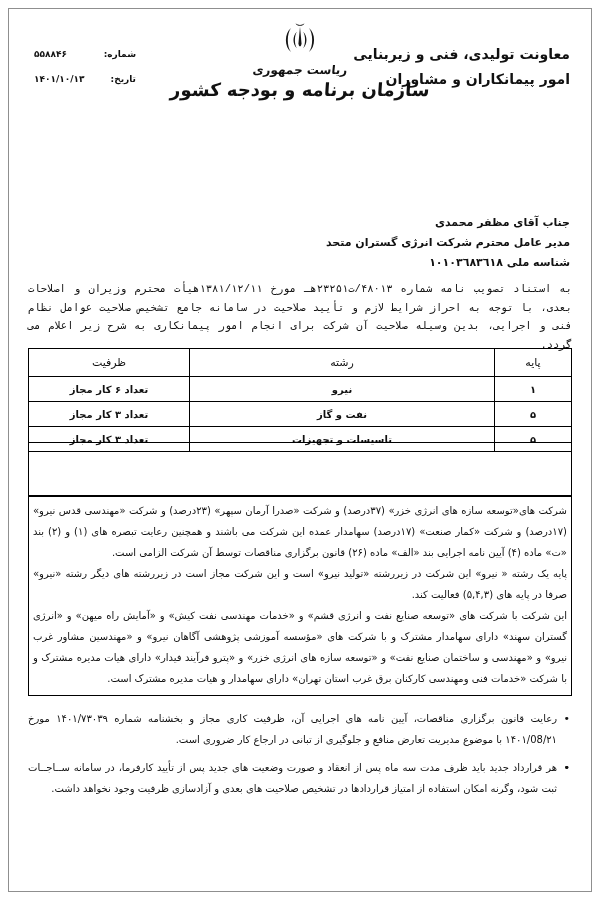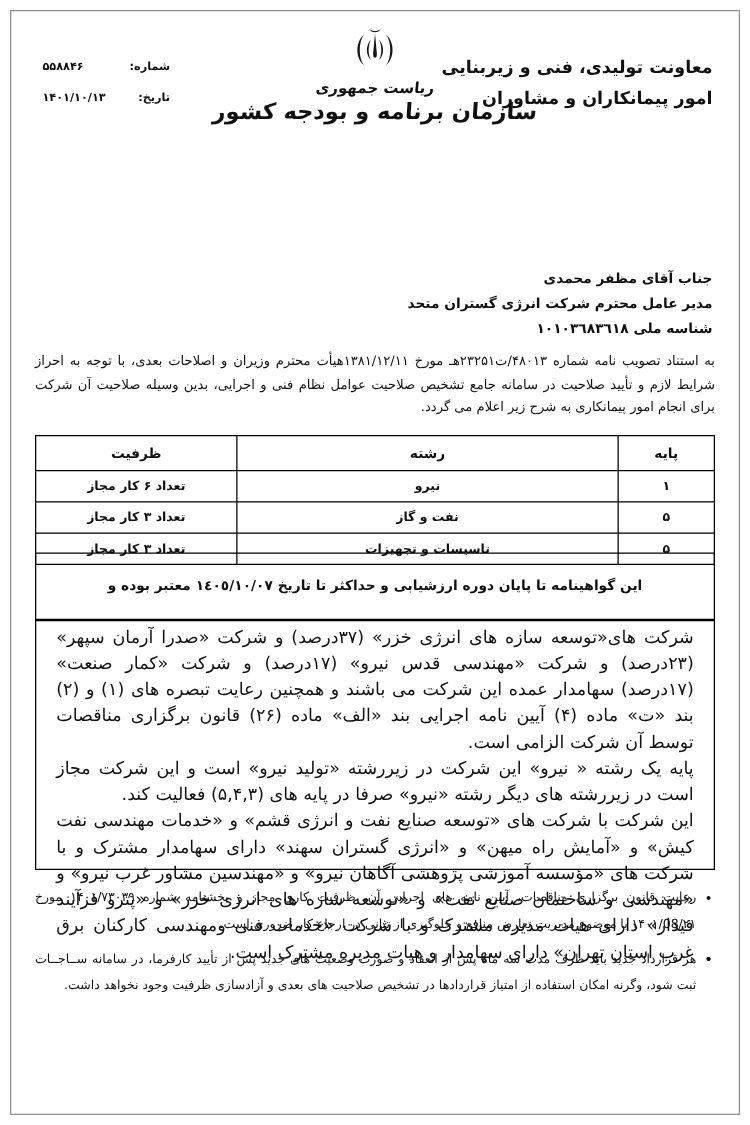--- a/index.html
+++ b/index.html
@@ -20,37 +20,37 @@
   .org-script{font-size:12px;font-weight:bold;margin-top:1px;transform:skewX(-6deg);}
   .org-name{font-size:18px;font-weight:bold;margin-top:2px;letter-spacing:.5px;transform:skewX(-4deg);}
 
   .title{position:absolute;top:150px;left:0;right:0;text-align:center;
     font-size:22px;font-weight:bold;}
 
   .addressee{position:absolute;top:199px;right:30px;text-align:right;
     font-size:11px;font-weight:bold;line-height:20px;margin-top:14px;}
 
   .intro{position:absolute;top:280px;right:28px;left:28px;
-    font-size:10.5px;line-height:18.5px;text-align:justify;}
+    font-size:10.5px;line-height:18.5px;text-align:justify;font-family:Liberation Mono, monospace;}
 
   
   .qtable{position:absolute;top:348px;right:28px;left:28px;border-collapse:collapse;width:544px;}
   .qtable th,.qtable td{border:1.5px solid #000;text-align:center;vertical-align:middle;font-weight:bold;}
-  .qtable th{height:25px;font-size:11px;font-weight:bold;}
+  .qtable th{height:25px;font-size:11px;font-weight:normal;}
   .qtable td{height:22px;font-size:10px;}
   .col-paye{width:74px;}
   .col-zarf{width:158px;}
 
   .validity{position:absolute;top:442px;right:28px;left:28px;height:52px;
     border:1.5px solid #000;display:flex;flex-direction:column;justify-content:center;
     text-align:center;font-size:11px;font-weight:bold;line-height:24px;}
 
   .details{position:absolute;top:496px;right:28px;left:28px;height:200px;
-    border:1.5px solid #000;padding:3px 16px;box-sizing:border-box;
-    font-size:14px;line-height:21px;text-align:justify;}
+    border:1.5px solid #000;padding:3px 4px;box-sizing:border-box;
+    font-size:10px;line-height:21px;text-align:justify;}
   .details p{margin:0;}
 
   .notes{position:absolute;top:708px;right:28px;left:28px;list-style:none;margin:0;padding:0;}
   .notes li{position:relative;padding-right:15px;margin-bottom:7px;
     font-size:10px;line-height:21px;text-align:justify;}
   .notes li .bullet{position:absolute;right:2px;top:0;font-size:11px;}
 </style>
 </head>
 <body>
 
@@ -120,21 +120,20 @@
       </tr>
       <tr>
         <td>۵</td>
         <td>تاسیسات و تجهیزات</td>
         <td>تعداد ۳ کار مجاز</td>
       </tr>
     </tbody>
   </table>
 
   <div class="validity">
-    <div>این گواهینامه تا پایان دوره ارزشیابی و حداکثر تا تاریخ ١٤٠٥/١٠/٠٧ معتبر بوده و</div>
   </div>
 
   <div class="details">
     <p>شرکت های«توسعه سازه های انرژی خزر» (۳۷درصد) و شرکت «صدرا آرمان سپهر» (۲۳درصد) و شرکت «مهندسی قدس نیرو» (۱۷درصد) و شرکت «کمار صنعت» (۱۷درصد) سهامدار عمده این شرکت می باشند و همچنین رعایت تبصره های (۱) و (۲) بند «ت» ماده (۴) آیین نامه اجرایی بند «الف» ماده (۲۶) قانون برگزاری مناقصات توسط آن شرکت الزامی است.</p>
     <p>پایه یک رشته « نیرو» این شرکت در زیررشته  «تولید نیرو» است و این شرکت مجاز است در زیررشته  های دیگر رشته «نیرو» صرفا در پایه های (۵,۴,۳) فعالیت کند.</p>
     <p>این شرکت با شرکت های «توسعه صنایع نفت و انرژی قشم» و «خدمات مهندسی نفت کیش» و «آمایش راه میهن» و «انرژی گستران سهند» دارای سهامدار مشترک و با شرکت های «مؤسسه آموزشی پژوهشی آگاهان نیرو» و «مهندسین مشاور غرب نیرو» و «مهندسی و ساختمان صنایع نفت» و «توسعه سازه های انرژی خزر» و «پترو فرآیند فیدار» دارای هیات مدیره مشترک و با شرکت «خدمات فنی ومهندسی کارکنان برق غرب استان تهران» دارای سهامدار و هیات مدیره مشترک است.</p>
   </div>
 
   <ul class="notes">
     <li>

